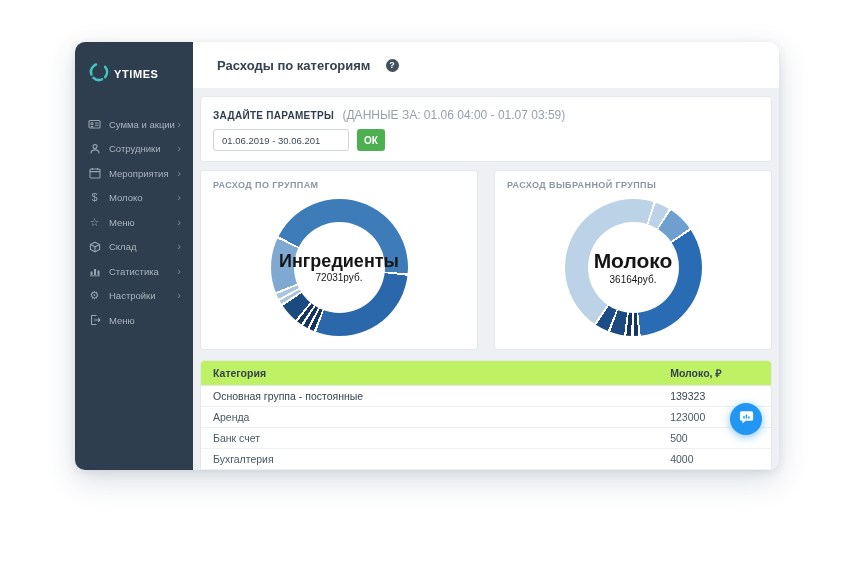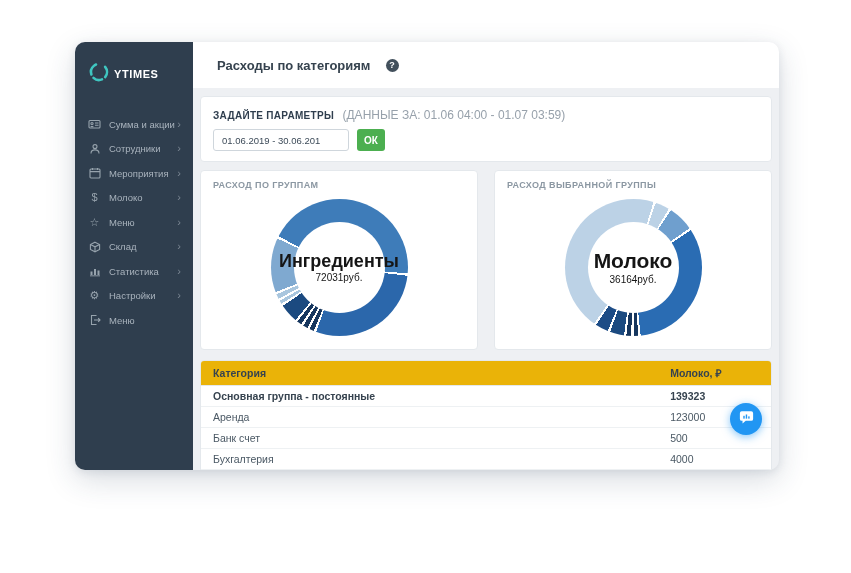--- a/index.html
+++ b/index.html
@@ -49,26 +49,26 @@
   .donut-wrap{height:155px;display:flex;align-items:center;justify-content:center;}
   .donut{width:137px;height:137px;border-radius:50%;position:relative;}
   .hole{position:absolute;inset:23px;background:#ffffff;border-radius:50%;
     display:flex;flex-direction:column;align-items:center;justify-content:center;}
   .center-label{font-weight:700;font-size:18px;color:#151515;line-height:1.15;}
   .big-label .center-label{font-size:21px;}
   .center-value{font-size:10px;color:#151515;line-height:1.2;}
   
   .table-card{height:119px;overflow:hidden;padding:0;}
   table{width:100%;border-collapse:collapse;font-size:10.5px;table-layout:fixed;}
-  th{background:#eab308;text-align:left;padding:5px 12px;color:#36434f;font-weight:700;
+  th{background:#bef264;text-align:left;padding:5px 12px;color:#36434f;font-weight:700;
     border-bottom:1px solid #e4e8ec;}
   th.col-cat{width:76%;}
   td{padding:4px 12px;color:#4a5864;border-bottom:1px solid #eef1f3;white-space:nowrap;
     overflow:hidden;text-overflow:ellipsis;}
-  tr.bold-row td{font-weight:700;color:#36434f;}
+  tr.bold-row td{font-weight:400;color:#36434f;}
   
   .fab{position:absolute;left:655px;top:361px;width:32px;height:32px;border-radius:50%;
     background:#2196f3;border:none;cursor:pointer;display:flex;align-items:center;
     justify-content:center;box-shadow:0 2px 8px rgba(33,150,243,.55);padding:0;}
 </style>
 </head>
 <body>
 
 <div class="window">
 

